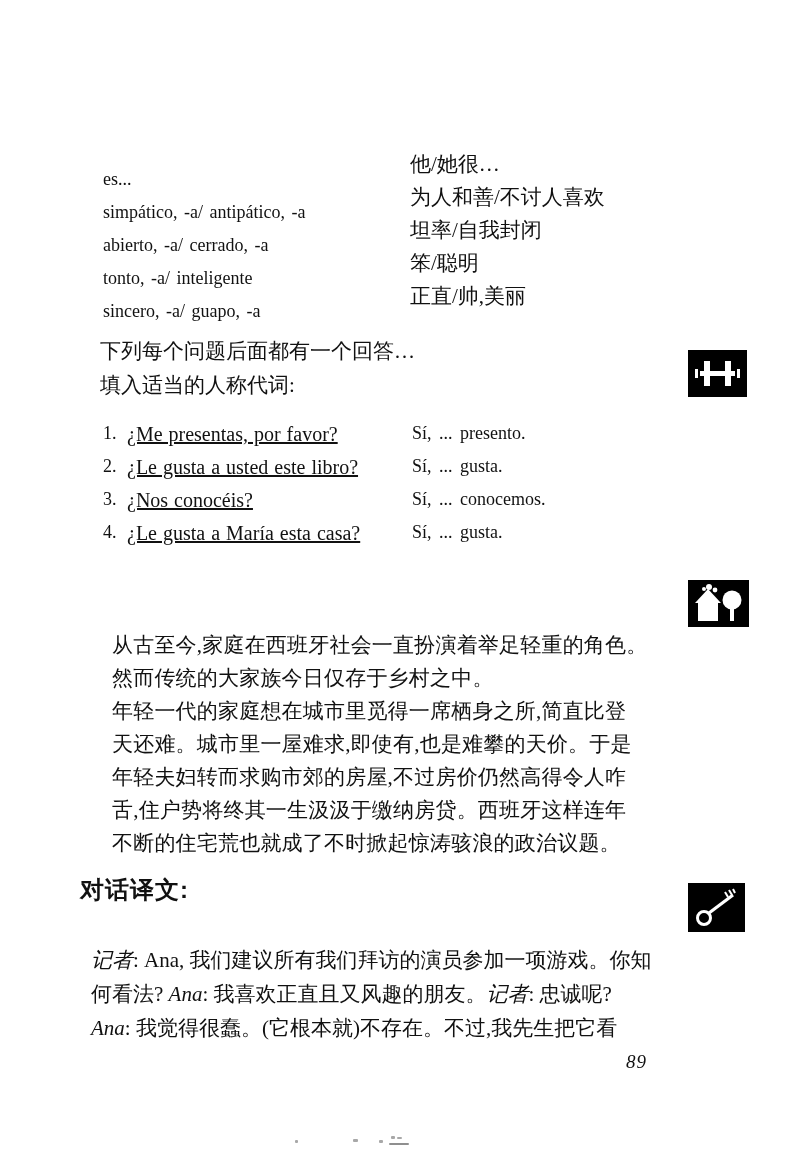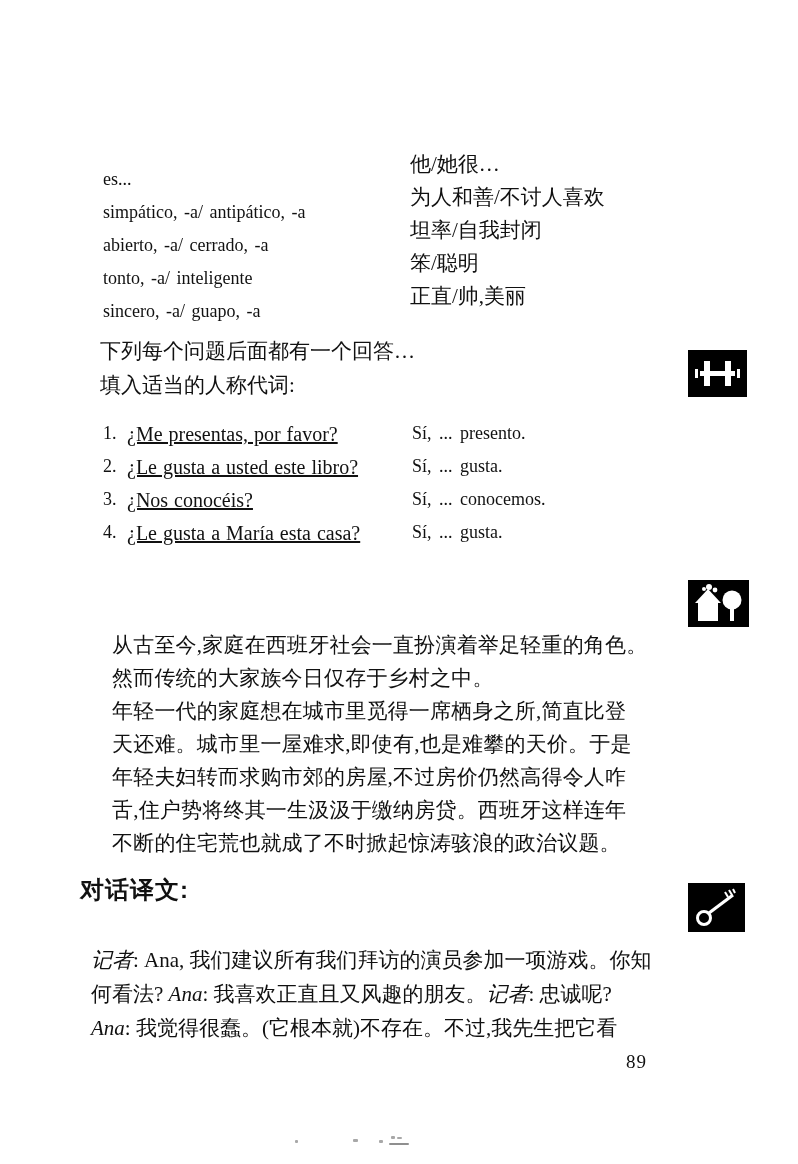--- a/index.html
+++ b/index.html
@@ -40,21 +40,21 @@
   .dlg-line{font-size:21px;line-height:34px;white-space:nowrap;}
   .dlg-line .em{font-style:italic;}
 
   
   .margin-icon{position:absolute;display:block;line-height:0;}
   .icon-1{left:688px;top:350px;}
   .icon-2{left:688px;top:580px;}
   .icon-3{left:688px;top:883px;}
 
   
-  .pagenum{position:absolute;left:626px;top:1051px;font-size:19px;letter-spacing:1px;}
+  .pagenum{position:absolute;left:626px;top:1051px;font-size:19px;letter-spacing:1px;font-style:italic;}
 
   
   .smudge{position:absolute;left:293px;top:1134px;width:130px;height:14px;}
   .smudge i{position:absolute;background:#a8a8a8;border-radius:1px;}
   .smudge .s1{left:2px;top:6px;width:3px;height:3px;}
   .smudge .s2{left:60px;top:5px;width:5px;height:3px;}
   .smudge .s3{left:86px;top:6px;width:4px;height:3px;}
   .smudge .s4{left:98px;top:2px;width:4px;height:3px;}
   .smudge .s5{left:104px;top:3px;width:5px;height:2px;}
   .smudge .s6{left:96px;top:9px;width:20px;height:2px;background:#8f8f8f;}

